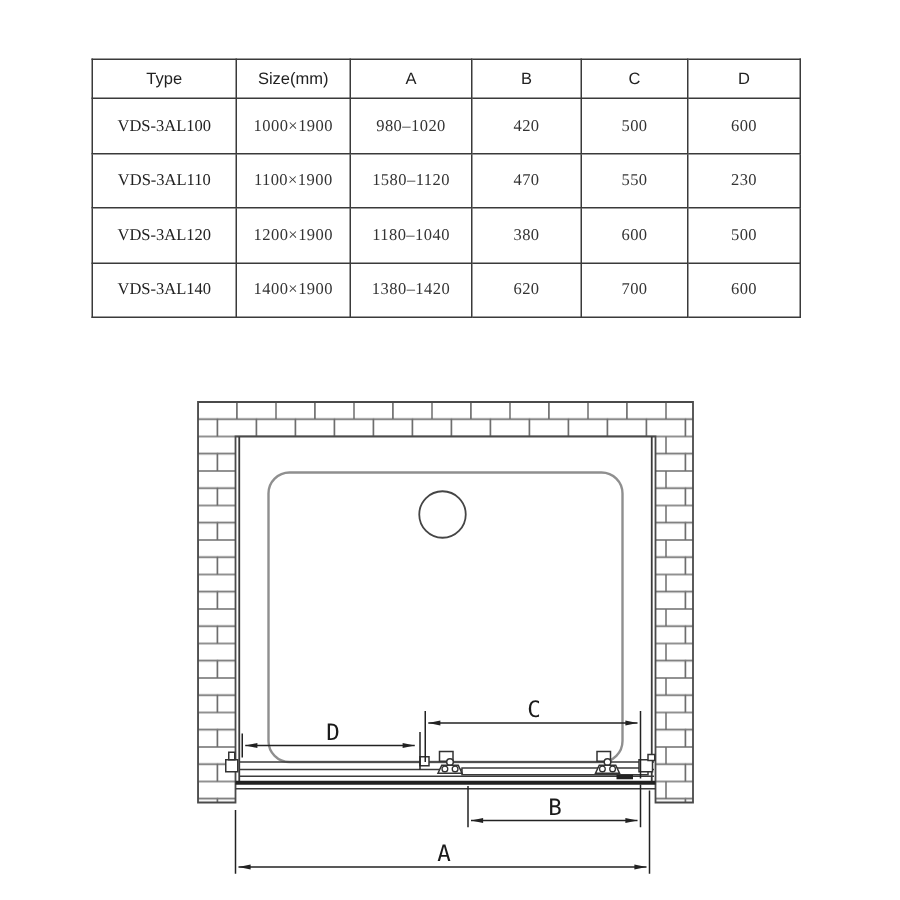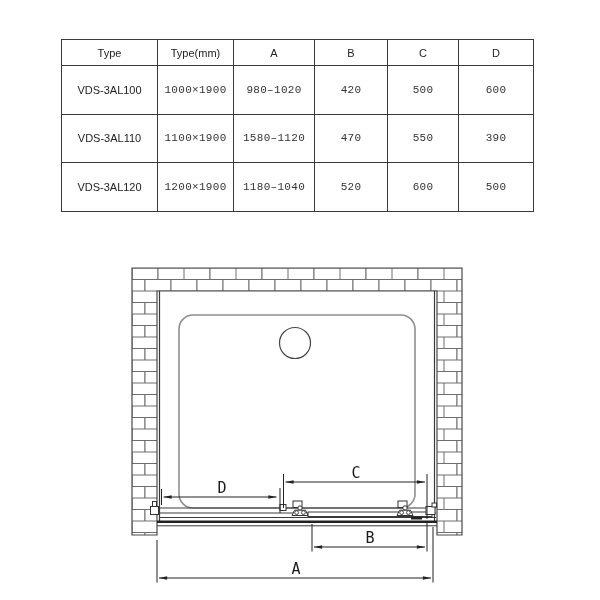--- a/index.html
+++ b/index.html
@@ -4,22 +4,22 @@
 <style>
   html,body{margin:0;padding:0;background:#fff;}
   .page{position:relative;width:592px;height:600px;background:#fff;overflow:hidden;
         font-family:"Liberation Sans",sans-serif;}
   
   table.spec{position:absolute;left:61px;top:39px;width:472px;height:173px;
              border-collapse:collapse;table-layout:fixed;background:#fff;}
   table.spec th,table.spec td{border:1.2px solid #3a3a3a;text-align:center;vertical-align:middle;
              padding:0;overflow:hidden;white-space:nowrap;}
   table.spec th{font-family:"Liberation Sans",sans-serif;font-size:11px;font-weight:400;color:#222;height:25px;}
-  td.type-cell{font-family:Liberation Sans, sans-serif;font-size:11px;color:#222;}
-  td.num-cell{font-family:Liberation Mono, monospace;font-size:11px;color:#333;letter-spacing:.3px;}
+  td.type-cell{font-family:Liberation Serif, serif;font-size:11px;color:#222;}
+  td.num-cell{font-family:Liberation Serif, serif;font-size:11px;color:#333;letter-spacing:.3px;}
   
   .diagram-wrap{position:absolute;left:0;top:250px;width:600px;height:350px;}
   svg text.dim-label{font-family:"DejaVu Sans Mono",monospace;font-size:15px;fill:#1a1a1a;}
 </style>
 </head>
 <body>
 
 <div class="page">
 
   <table class="spec">
@@ -27,21 +27,21 @@
       <col style="width:96px">
         <col style="width:76px">
         <col style="width:81px">
       <col style="width:73px">
         <col style="width:71px">
         <col style="width:75px">
     </colgroup>
     <thead>
       <tr>
         <th>Type</th>
-        <th>Type(mm)</th>
+        <th>Size(mm)</th>
         <th>A</th>
         <th>B</th>
         <th>C</th>
         <th>D</th>
       </tr>
     </thead>
     <tbody>
       <tr>
         <td class="type-cell">VDS-3AL100</td>
         <td class="num-cell">1000×1900</td>
@@ -49,29 +49,37 @@
         <td class="num-cell">420</td>
         <td class="num-cell">500</td>
         <td class="num-cell">600</td>
       </tr>
       <tr>
         <td class="type-cell">VDS-3AL110</td>
         <td class="num-cell">1100×1900</td>
         <td class="num-cell">1580–1120</td>
         <td class="num-cell">470</td>
         <td class="num-cell">550</td>
-        <td class="num-cell">390</td>
+        <td class="num-cell">230</td>
       </tr>
       <tr>
         <td class="type-cell">VDS-3AL120</td>
         <td class="num-cell">1200×1900</td>
         <td class="num-cell">1180–1040</td>
-        <td class="num-cell">520</td>
+        <td class="num-cell">380</td>
         <td class="num-cell">600</td>
         <td class="num-cell">500</td>
+      </tr>
+      <tr>
+        <td class="type-cell">VDS-3AL140</td>
+        <td class="num-cell">1400×1900</td>
+        <td class="num-cell">1380–1420</td>
+        <td class="num-cell">620</td>
+        <td class="num-cell">700</td>
+        <td class="num-cell">600</td>
       </tr>
     </tbody>
   </table>
 
   <div class="diagram-wrap">
     <svg width="600" height="350" viewBox="0 250 600 350" xmlns="http://www.w3.org/2000/svg">
       <defs>
         <pattern id="brick" width="52" height="23" patternUnits="userSpaceOnUse" patternTransform="translate(132,268)">
           <rect x="0" y="0" width="26" height="11.5" fill="#fff" stroke="#6e6e6e" stroke-width="1"></rect>
           <rect x="26" y="0" width="26" height="11.5" fill="#fff" stroke="#6e6e6e" stroke-width="1"></rect>

